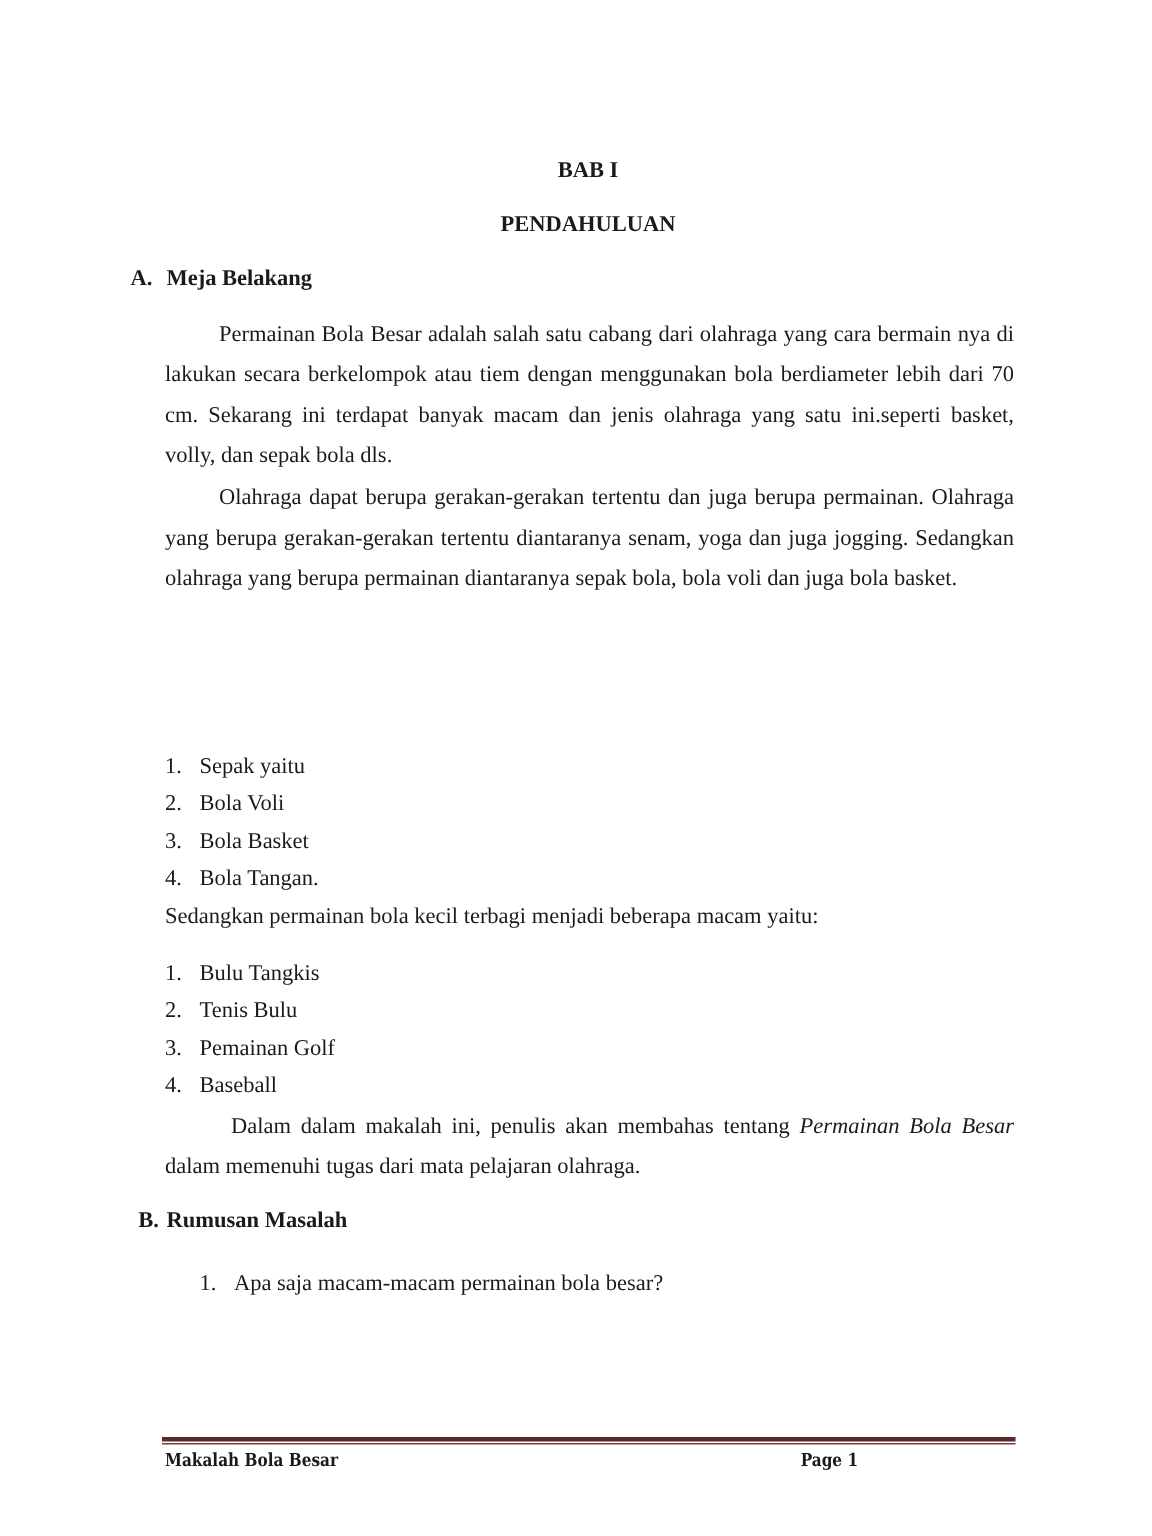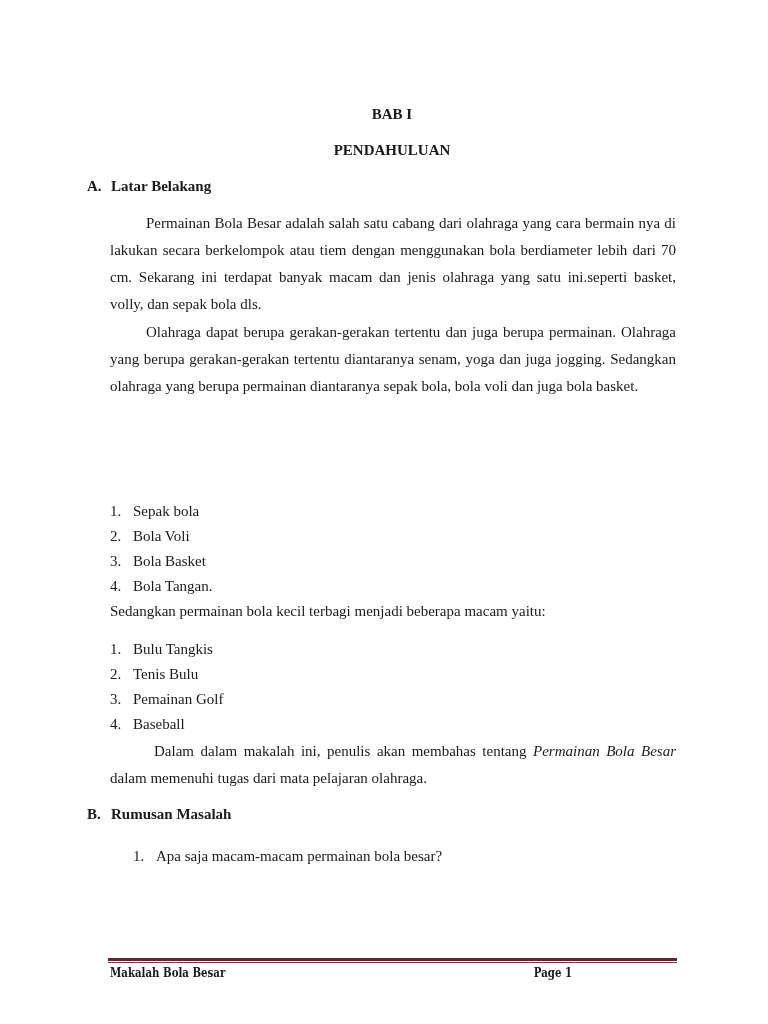--- a/index.html
+++ b/index.html
@@ -84,47 +84,47 @@
   </style>
 </head>
 <body>
 
 <div class="page">
 
   <div class="center-title" style="top:106px;">BAB I</div>
   <div class="center-title" style="top:142px;">PENDAHULUAN</div>
 
   <div class="heading" style="top:178px;">
-    <span class="num">A.</span><span>Latar Belakang</span>
+    <span class="num">A.</span><span>Meja Belakang</span>
   </div>
 
   <div class="para" style="top:210px;"><span class="indent"></span><span>Permainan Bola Besar adalah salah satu cabang dari olahraga yang cara bermain nya di lakukan secara berkelompok atau tiem dengan menggunakan bola berdiameter lebih dari 70 cm. Sekarang ini terdapat banyak macam dan jenis olahraga yang satu ini.seperti basket, volly, dan sepak bola dls.</span></div>
 
   <div class="para" style="top:319px;"><span class="indent"></span><span>Olahraga dapat berupa gerakan-gerakan tertentu dan juga berupa permainan. Olahraga yang berupa gerakan-gerakan tertentu diantaranya senam, yoga dan juga jogging. Sedangkan olahraga yang berupa permainan diantaranya sepak bola, bola voli dan juga bola basket.</span></div>
 
 
   <div>
-    <div class="list-item" style="top:503px;"><span class="num">1.</span><span>Sepak bola</span></div>
+    <div class="list-item" style="top:503px;"><span class="num">1.</span><span>Sepak yaitu</span></div>
     <div class="list-item" style="top:528px;"><span class="num">2.</span><span>Bola Voli</span></div>
     <div class="list-item" style="top:553px;"><span class="num">3.</span><span>Bola Basket</span></div>
     <div class="list-item" style="top:578px;"><span class="num">4.</span><span>Bola Tangan.</span></div>
   </div>
 
   <div class="line" style="top:603px;text-align:right;">Sedangkan permainan bola kecil terbagi menjadi beberapa macam yaitu:</div>
 
   <div>
     <div class="list-item" style="top:641px;"><span class="num">1.</span><span>Bulu Tangkis</span></div>
     <div class="list-item" style="top:666px;"><span class="num">2.</span><span>Tenis Bulu</span></div>
     <div class="list-item" style="top:691px;"><span class="num">3.</span><span>Pemainan Golf</span></div>
     <div class="list-item" style="top:716px;"><span class="num">4.</span><span>Baseball</span></div>
   </div>
 
   <div class="para" style="top:738px; line-height:27px;"><span class="indent" style="width:44px;"></span><span>Dalam  dalam makalah  ini, penulis akan membahas tentang </span><em>Permainan Bola Besar</em><span> dalam memenuhi tugas dari mata pelajaran olahraga.</span></div>
 
-  <div class="heading" style="top:806px;">
+  <div class="heading" style="top:806px;text-align:center;">
     <span class="num">B.</span><span>Rumusan Masalah</span>
   </div>
 
   <div class="list-item" style="top:848px; left:133px;"><span class="num">1.</span><span>Apa saja macam-macam permainan bola besar?</span></div>
 
   <div class="footer-rule-thick"></div>
   <div class="footer-rule-thin"></div>
   <div class="footer-text footer-left">Makalah Bola Besar</div>
   <div class="footer-text footer-right">Page 1</div>
 

